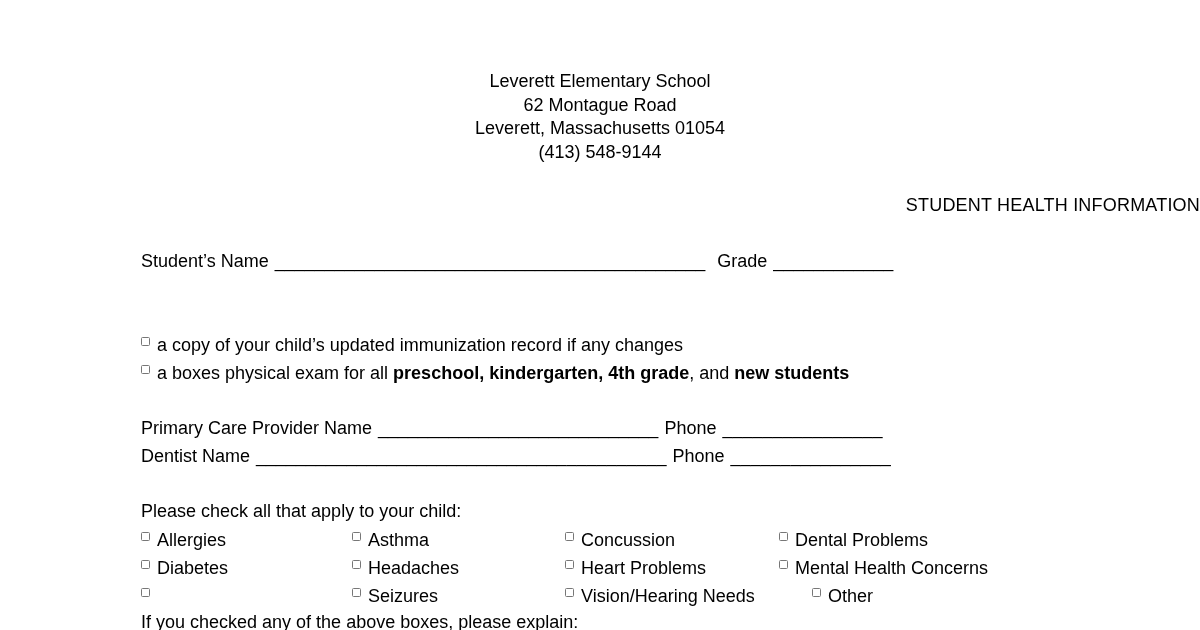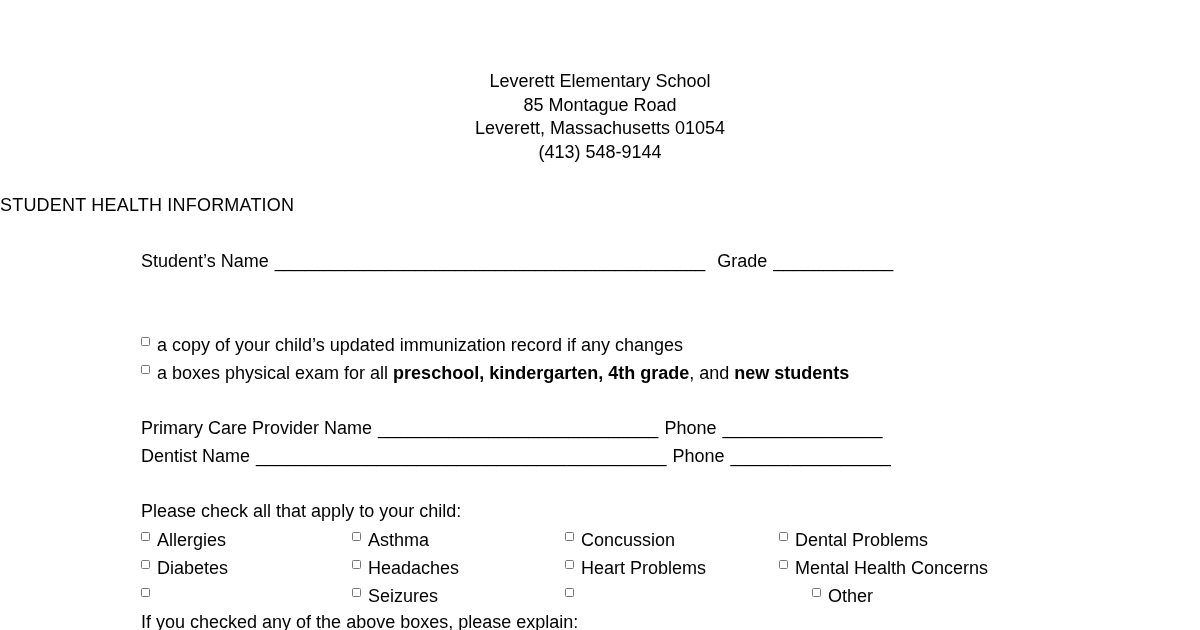--- a/index.html
+++ b/index.html
@@ -11,21 +11,21 @@
     font-family:"Liberation Sans","DejaVu Sans",sans-serif;
     font-size:18px;
     color:#000000;
   }
   .header{
     position:absolute;top:70px;left:0;width:100%;
     text-align:center;line-height:23.7px;
   }
   .doc-title{
     position:absolute;top:193px;left:0;width:100%;
-    text-align:left;line-height:24px;letter-spacing:0.2px;
+    text-align:right;line-height:24px;letter-spacing:0.2px;
   }
   .line{
     position:absolute;left:141px;height:28px;line-height:28px;
     white-space:nowrap;
   }
   .blank{letter-spacing:0;}
   .ml6{margin-left:6px;}
   .ml12{margin-left:12px;}
   .b{font-weight:700;margin-top:22px;}
   .cb{
@@ -44,21 +44,21 @@
   .c4{left:638px;text-align:right;}
   .c4b{left:671px;}
 </style>
 </head>
 <body>
 
 <div class="page">
 
   <div class="header">
     <div>Leverett Elementary School</div>
-    <div>85 Montague Road</div>
+    <div>62 Montague Road</div>
     <div>Leverett, Massachusetts 01054</div>
     <div>(413) 548-9144</div>
   </div>
 
   <div class="doc-title">STUDENT HEALTH INFORMATION</div>
 
   <div class="line" style="top:247px">
     <span>Student’s Name</span><span class="blank ml6">___________________________________________</span><span class="ml12">Grade</span><span class="blank ml6">____________</span>
   </div>
 
@@ -91,19 +91,19 @@
   <div class="line" style="top:554px">
     <span class="cell c1"><span class="cb"></span><span>Diabetes</span></span>
     <span class="cell c2"><span class="cb"></span><span>Headaches</span></span>
     <span class="cell c3"><span class="cb"></span><span>Heart Problems</span></span>
     <span class="cell c4"><span class="cb"></span><span>Mental Health Concerns</span></span>
   </div>
 
   <div class="line" style="top:582px">
     <span class="cell c1"><span class="cb"></span></span>
     <span class="cell c2"><span class="cb"></span><span>Seizures</span></span>
-    <span class="cell c3"><span class="cb"></span></span>
+    <span class="cell c3"><span class="cb"></span><span>Vision/Hearing Needs</span></span>
     <span class="cell c4b"><span class="cb"></span><span>Other</span></span>
   </div>
 
   <div class="line" style="top:608px">If you checked any of the above boxes, please explain:</div>
 
 </div>
 
 </body></html>

